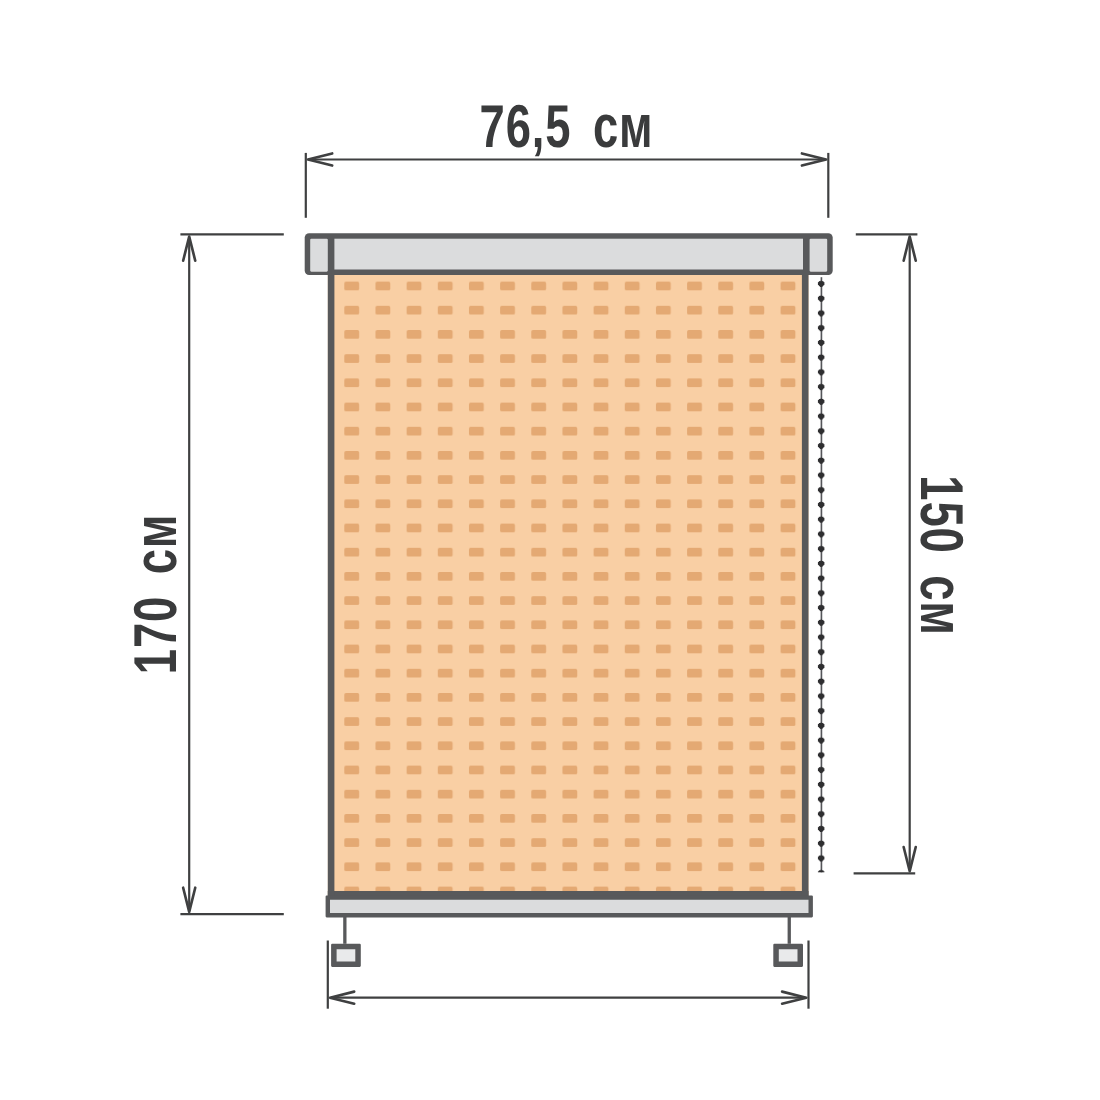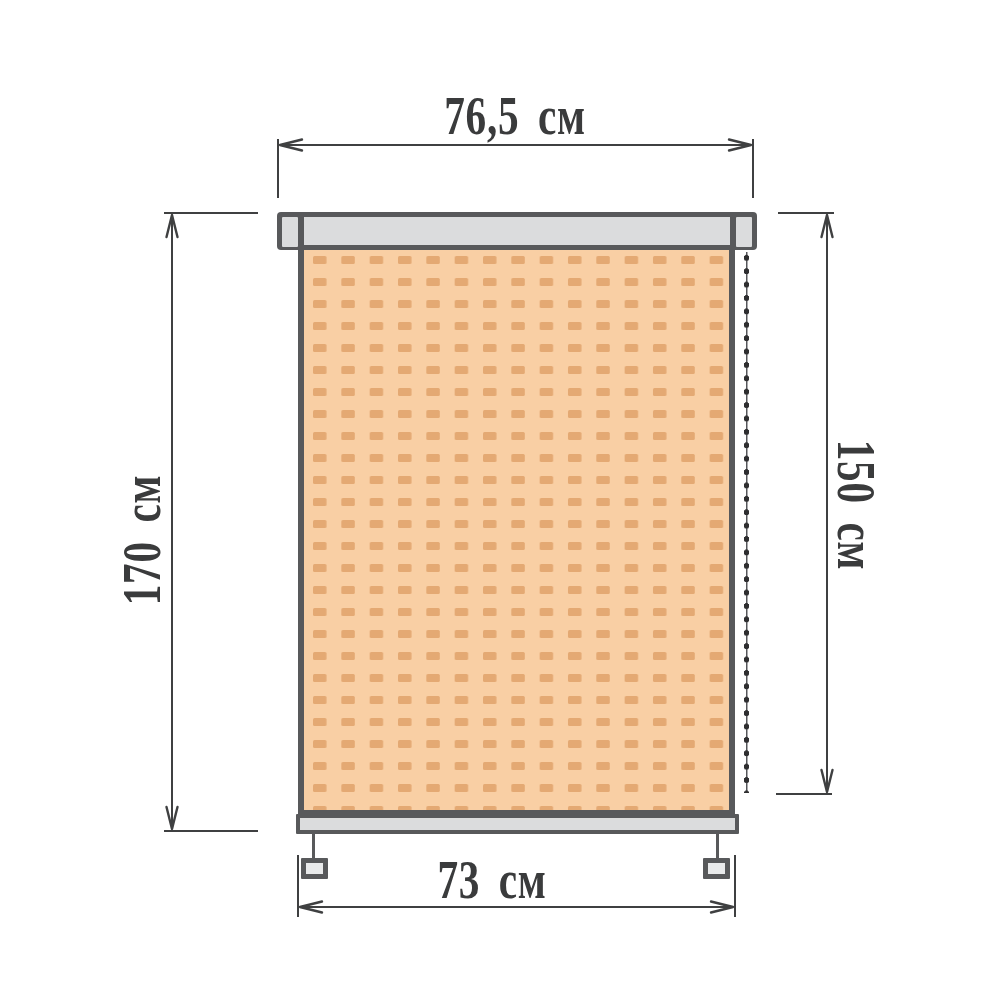--- a/index.html
+++ b/index.html
@@ -1,18 +1,18 @@
 <!DOCTYPE html>
 <html><head>
 <meta charset="utf-8">
 <style>
   html,body{margin:0;padding:0;background:#ffffff;}
   .canvas{
     position:relative;width:1000px;height:1000px;background:#ffffff;overflow:hidden;
-    font-family:Liberation Serif, serif;
+    font-family:Liberation Sans, sans-serif;
   }
   
   .cassette{
     position:absolute;left:277px;top:212px;width:480px;height:38px;
     background:#58595B;border-radius:4px;
   }
   .cassette .cap-left{
     position:absolute;left:5px;top:5px;width:16px;height:30px;background:#DBDCDD;border-radius:1px;
   }
   .cassette .tube{
@@ -123,17 +123,14 @@
 
   <div class="dim-label" style="left:515px;top:115px;">
     <span class="txt">76,5 см</span>
   </div>
   <div class="dim-label rot-ccw" style="left:141px;top:540px;">
     <span class="txt">170 см</span>
   </div>
   <div class="dim-label rot-cw" style="left:856px;top:505px;">
     <span class="txt">150 см</span>
   </div>
-  <div class="dim-label" style="left:492px;top:879px;">
-    <span class="txt">73 см</span>
-  </div>
 
 </div>
 
 </body></html>

